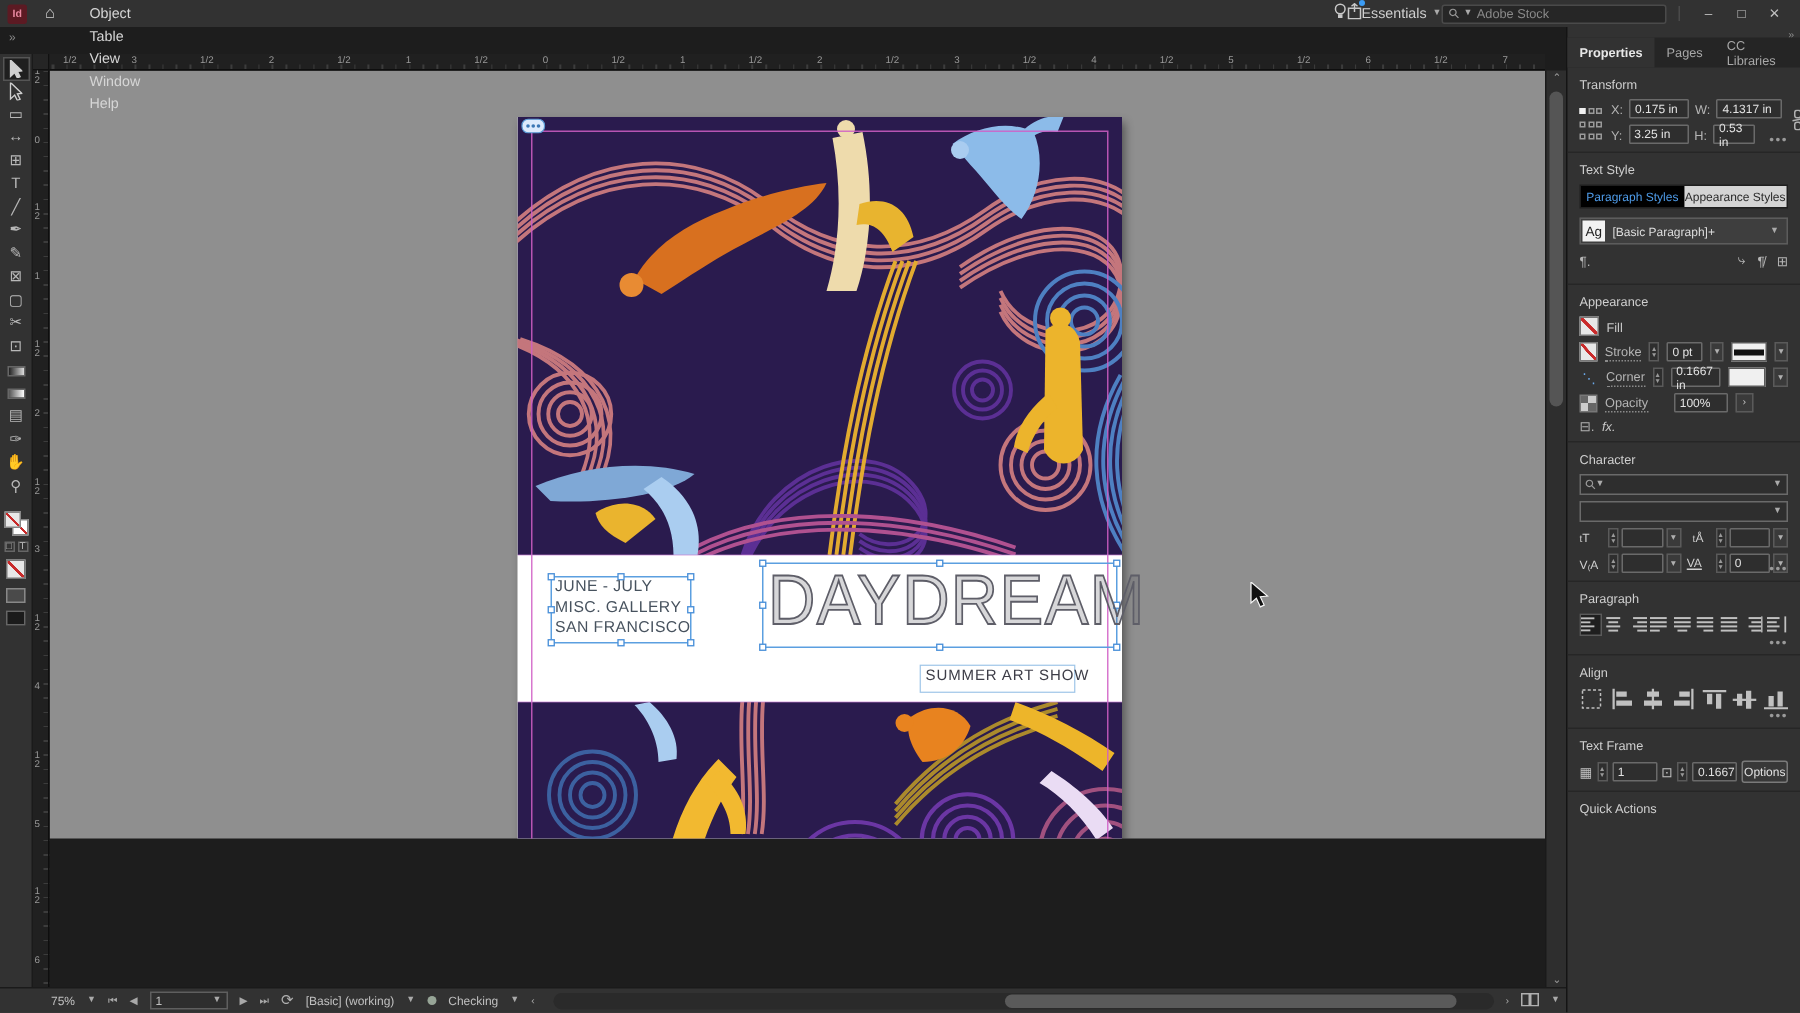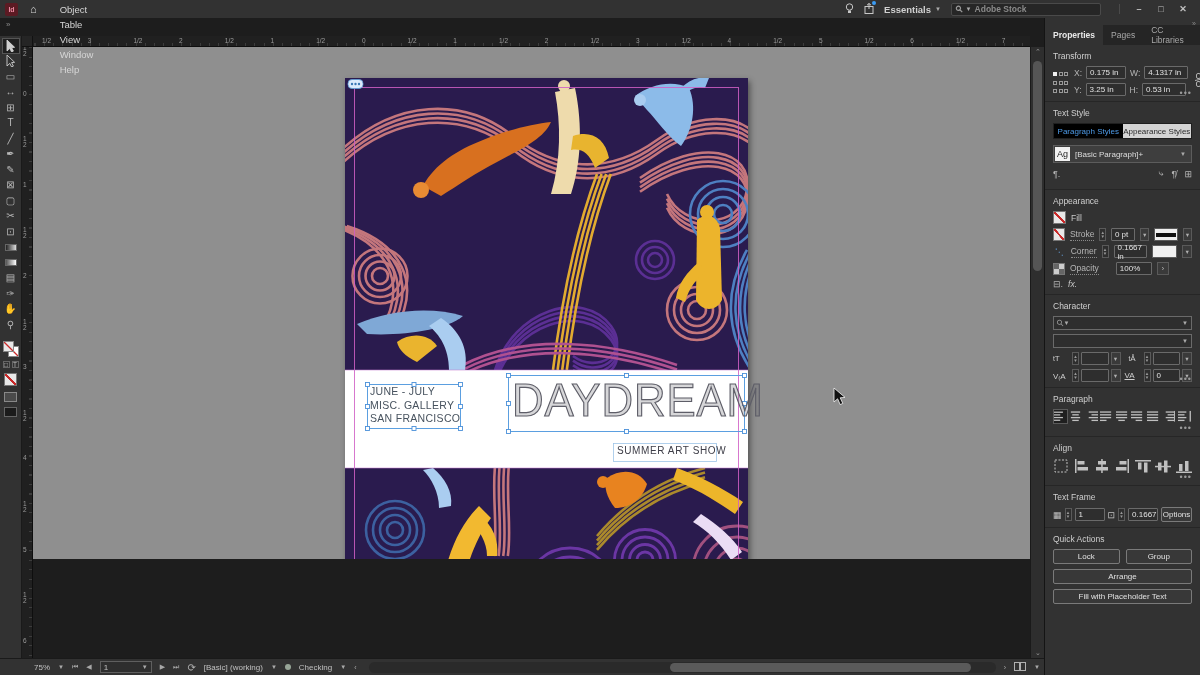--- a/index.html
+++ b/index.html
@@ -8,21 +8,21 @@
   #app { position:relative; width:1200px; height:675px; }
 
   
   #menubar { position:absolute; left:0; top:0; width:1200px; height:18px; background:#323232;
     display:flex; align-items:center; color:#d6d6d6; font-size:9.5px; z-index:30; }
   #id-logo { width:13px; height:13px; margin-left:5px; background:#5c1a23; border-radius:2px;
     color:#e989a0; font-size:7px; font-weight:bold; display:flex; align-items:center; justify-content:center; }
   #home-icon { margin-left:12px; font-size:11px; color:#cfcfcf; }
   #menus { display:flex; margin-left:14px; gap:0;flex-direction:column; }
   #menus .menu { padding:2px 9px; cursor:default; }
-  .mb-right { margin-left:auto; display:flex; align-items:center; gap:10px; padding-right:6px;font-weight:bold; }
+  .mb-right { margin-left:auto; display:flex; align-items:center; padding-right:6px; }
   .mb-icon { color:#c8c8c8; font-size:10px; position:relative; }
   .share-dot { position:absolute; right:-2px; top:-2px; width:4px; height:4px; background:#3b9cf5; border-radius:50%; }
   #workspace { display:flex; align-items:center; gap:4px; color:#d0d0d0; }
   .chev { font-size:6px; color:#aaa; }
   #stock-search { width:150px; height:13px; background:#262626; border:1px solid #4a4a4a; border-radius:2px;
     display:flex; align-items:center; gap:3px; padding:0 4px; color:#8a8a8a; font-size:8.5px; }
   .mag { display:inline-block; transform:rotate(-45deg); font-size:9px; color:#9a9a9a; }
   #win-controls { display:flex; gap:0; margin-left:8px; border-left:1px solid #4a4a4a; padding-left:8px; }
   #win-controls span { width:22px; text-align:center; color:#c0c0c0; font-size:9px; }
 
@@ -526,21 +526,21 @@
           <div class="frow">
             <span class="flabel">X:</span>
             <span class="finput" style="width:40px">0.175 in</span>
             <span class="flabel">W:</span>
             <span class="finput" style="width:44px">4.1317 in</span>
           </div>
           <div class="frow" style="margin-bottom:0">
             <span class="flabel">Y:</span>
             <span class="finput" style="width:40px">3.25 in</span>
             <span class="flabel">H:</span>
-            <span class="finput" style="width:44px">0.53 in</span>
+            <span class="finput" style="width:28px">0.53 in</span>
           </div>
         </div>
         <span class="chain" style="align-self:center">
           <svg width="9" height="14" viewBox="0 0 9 14">
               <rect x="2.5" y="0.5" width="4" height="5" rx="1.5" fill="none" stroke="#b0b0b0"></rect>
               <rect x="2.5" y="8.5" width="4" height="5" rx="1.5" fill="none" stroke="#b0b0b0"></rect>
               <path d="M1,7.5 L8,6" stroke="#b0b0b0"></path>
             </svg>
         </span>
       </div>
@@ -789,32 +789,20 @@
         <span class="finput" style="width:30px">1</span>
         <span class="col-icon">⊡</span>
         <span class="stepper">▲<br>▼</span>
         <span class="finput" style="width:30px">0.1667</span>
         <span class="qbtn" style="flex:1">Options</span>
       </div>
     </div>
 
     <div class="section" style="border-bottom:none">
       <div class="sec-title">Quick Actions</div>
-      <div id="qa-container">
-          <div class="qrow">
-            <div class="qbtn">Lock</div>
-            <div class="qbtn">Group</div>
-          </div>
-          <div class="qrow">
-            <div class="qbtn">Arrange</div>
-          </div>
-          <div class="qrow">
-            <div class="qbtn">Fill with Placeholder Text</div>
-          </div>
-        </div>
     </div>
   </div>
 
   <div id="statusbar">
     <span style="margin-left:28px">75%</span>
     <span class="chev">▼</span>
     <span class="nav">⏮</span>
     <span class="nav">◀</span>
     <div id="page-field">
       <span>1</span>

